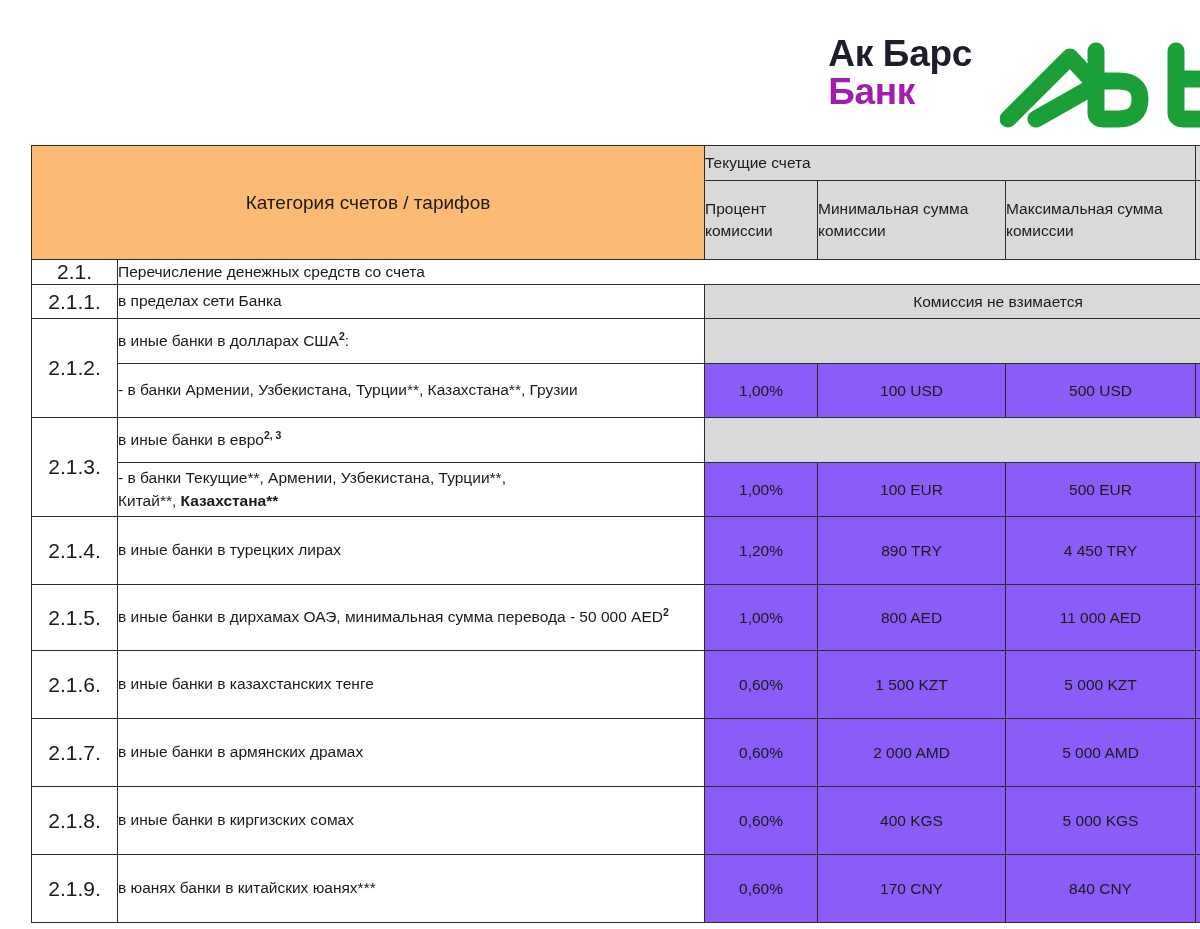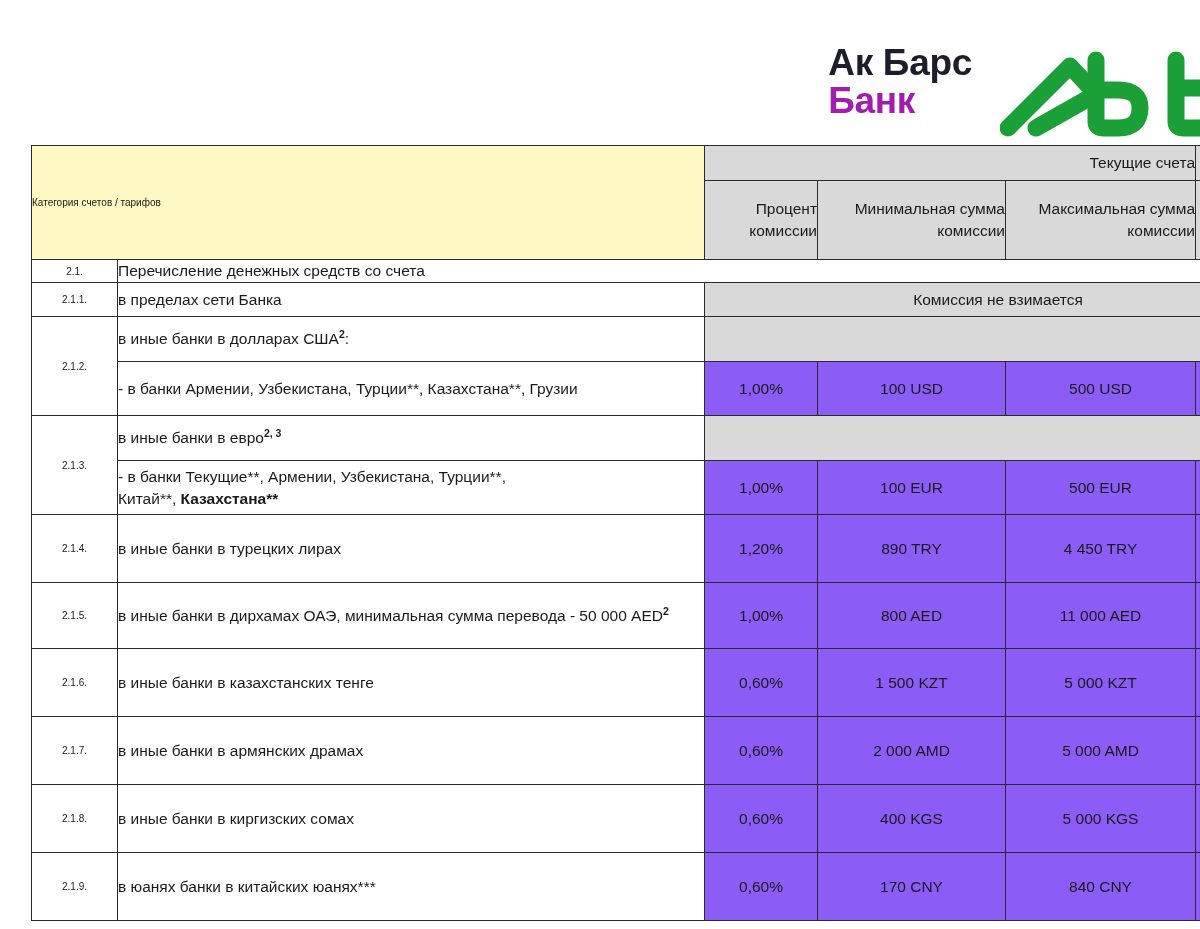--- a/index.html
+++ b/index.html
@@ -12,21 +12,21 @@
     height: 929px;
     overflow: hidden;
     font-family: "Liberation Sans", sans-serif;
     color: #1a1a1a;
     position: relative;
   }
 
   
   .doc-header {
     position: absolute;
-    top: 16px;
+    top: 7px;
     left: 0;
     width: 1200px;
     height: 140px;
   }
   .logo-block {
     position: absolute;
     right: 0;
     top: 24px;
     display: flex;
     align-items: flex-start;
@@ -84,57 +84,58 @@
   .c-desc  { width: 587px; }
   .c-pct   { width: 113px; }
   .c-min   { width: 188px; }
   .c-max   { width: 190px; }
   .c-over  { width: 96px; }
   .bold        { font-weight: bold; }
 
   .num-cell {
     text-align: center;
     font-weight: bold;
-    font-size: 10px;
+    font-size: 21px;
     padding: 6px 4px;
     background: #ffffff;
   }
   .desc-cell {
     padding: 8px 10px 8px 11px;
     background: #ffffff;
     line-height: 1.45;
   }
   .val-cell {
     text-align: center;
     font-weight: bold;
     background: #8b5cf6;
     padding: 8px 4px;
     font-size: 15.5px;
     white-space: nowrap;
   }
   .hdr-top {
     background: #d9d9d9;
-    text-align: right;
+    text-align: left;
     font-weight: bold;
     font-size: 15.5px;
     height: 34px;
   }
   .hdr-sub {
     background: #d9d9d9;
-    text-align: right;
+    text-align: left;
     font-weight: bold;
     font-size: 15.5px;
     line-height: 1.45;
     padding: 8px 5px;
     height: 78px;
   }
   .hdr-cat {
-    background: #fef9c3;
-    font-weight: bold;
-    font-size: 10px;
+    background: #fdba74;
+    text-align: center;
+    font-weight: bold;
+    font-size: 19px;
   }
   .nofee {
     background: #d9d9d9;
     text-align: center;
     font-size: 15.5px;
     font-weight: normal;
     height: 33px;
   }
   .spacer-band {
     background: #d9d9d9;

